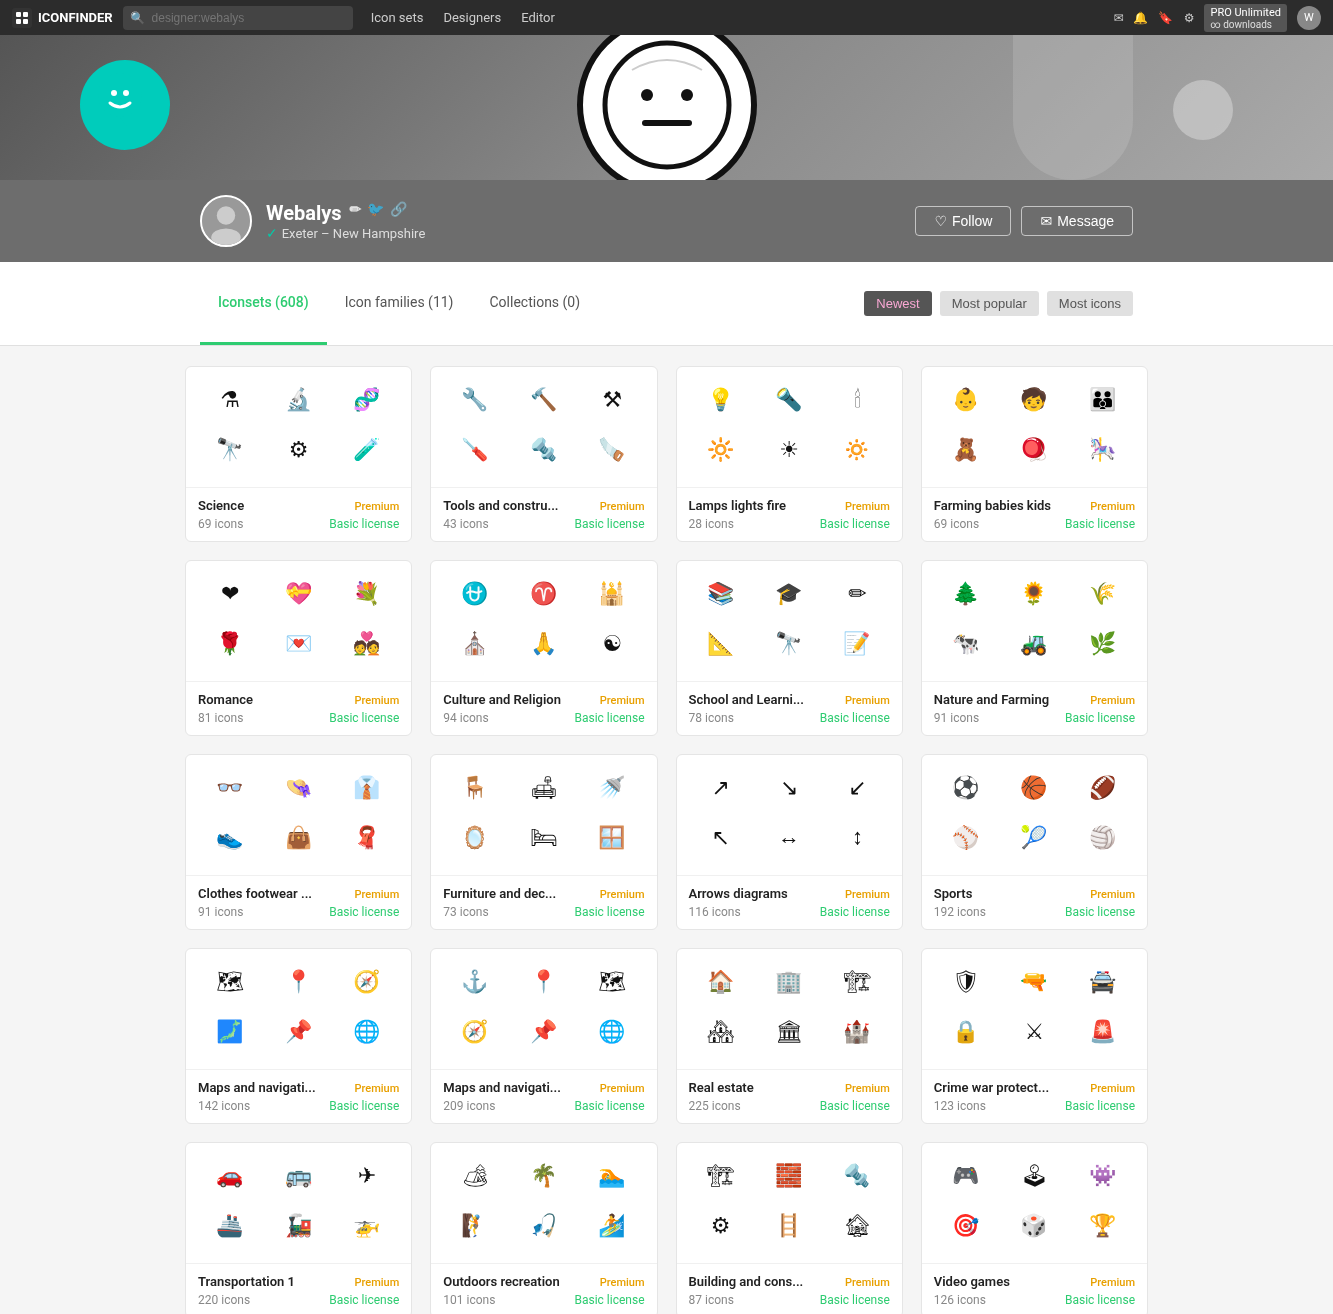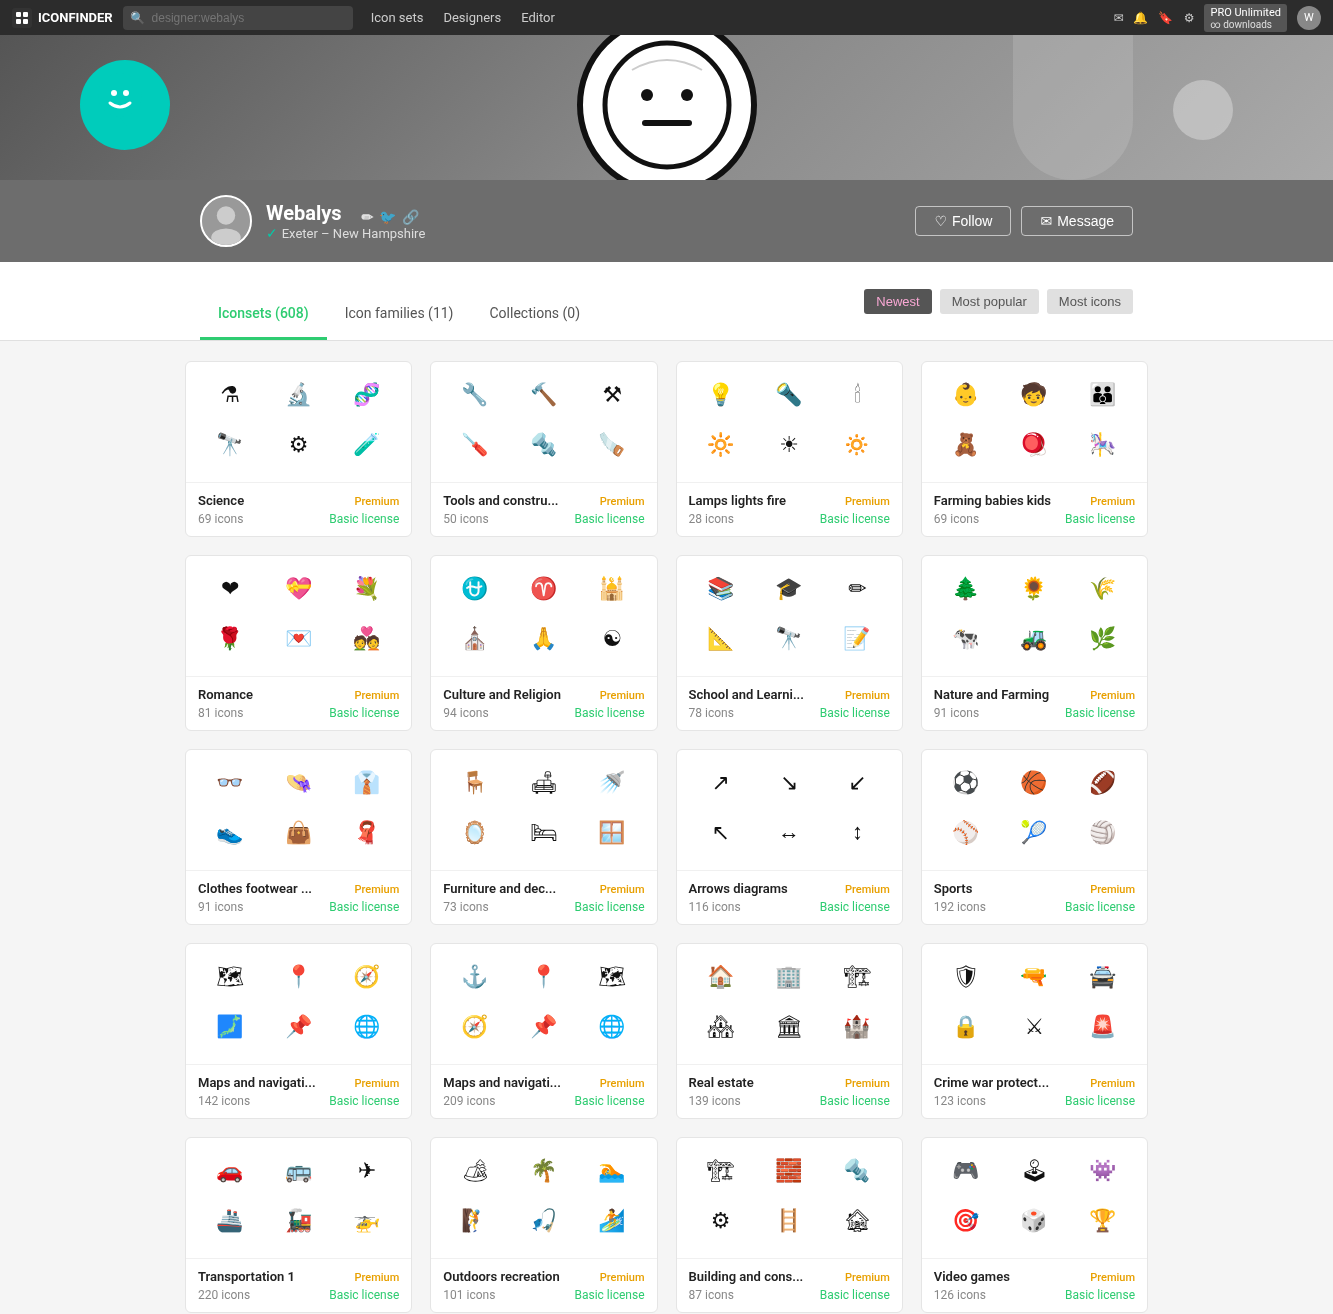--- a/index.html
+++ b/index.html
@@ -180,22 +180,22 @@
       justify-content: center;
       color: white;
       font-size: 20px;
       overflow: hidden;
     }
     .profile-info { color: white; }
     .profile-name {
       font-size: 20px;
       font-weight: bold;
       display: flex;
-      align-items: flex-end;
-      gap: 20px;
+      align-items: flex-start;
+      gap: 8px;
     }
     .profile-name-icons { display: flex; gap: 6px; opacity: 0.8; font-size: 14px; }
     .profile-location {
       font-size: 13px;
       color: #ddd;
       display: flex;
       align-items: center;
       gap: 4px;
     }
     .verified-icon { color: #00ccaa; font-size: 14px; }
@@ -217,26 +217,25 @@
     .tabs-section {
       background: white;
       border-bottom: 1px solid #e0e0e0;
       padding: 0 200px;
       display: flex;
       justify-content: space-between;
       align-items: center;
     }
     .tabs { display: flex; gap: 0; }
     .tab {
-      padding: 16px 18px;
+      padding: 32px 18px;
       font-size: 14px;
       cursor: pointer;
       color: #555;
       border-bottom: 3px solid transparent;
-      margin-top: 27px;
     }
     .tab.active { color: #2ecc71; border-bottom-color: #2ecc71; font-weight: 500; }
     .sort-buttons { display: flex; gap: 8px; }
     .sort-btn {
       padding: 5px 12px;
       font-size: 13px;
       border-radius: 3px;
       cursor: pointer;
       border: none;
       background: #e0e0e0;
@@ -439,21 +438,21 @@
         <div class="icon-cell">🪛</div>
         <div class="icon-cell">🔩</div>
         <div class="icon-cell">🪚</div>
       </div>
       <div class="card-info">
     <div class="card-title-row">
       <span class="card-title">Tools and constru...</span>
       <span class="card-badge">Premium</span>
     </div>
     <div class="card-meta">
-      <span class="card-count">50 icons</span>
+      <span class="card-count">43 icons</span>
       <span class="card-license">Basic license</span>
     </div>
   </div>
     </div>
     <div class="icon-set-card">
       <div class="icon-preview-grid">
         <div class="icon-cell">💡</div>
         <div class="icon-cell">🔦</div>
         <div class="icon-cell">🕯</div>
         <div class="icon-cell">🔆</div>
@@ -699,21 +698,21 @@
         <div class="icon-cell">🏘</div>
         <div class="icon-cell">🏛</div>
         <div class="icon-cell">🏰</div>
       </div>
       <div class="card-info">
     <div class="card-title-row">
       <span class="card-title">Real estate</span>
       <span class="card-badge">Premium</span>
     </div>
     <div class="card-meta">
-      <span class="card-count">139 icons</span>
+      <span class="card-count">225 icons</span>
       <span class="card-license">Basic license</span>
     </div>
   </div>
     </div>
     <div class="icon-set-card">
       <div class="icon-preview-grid">
         <div class="icon-cell">🛡</div>
         <div class="icon-cell">🔫</div>
         <div class="icon-cell">🚔</div>
         <div class="icon-cell">🔒</div>

